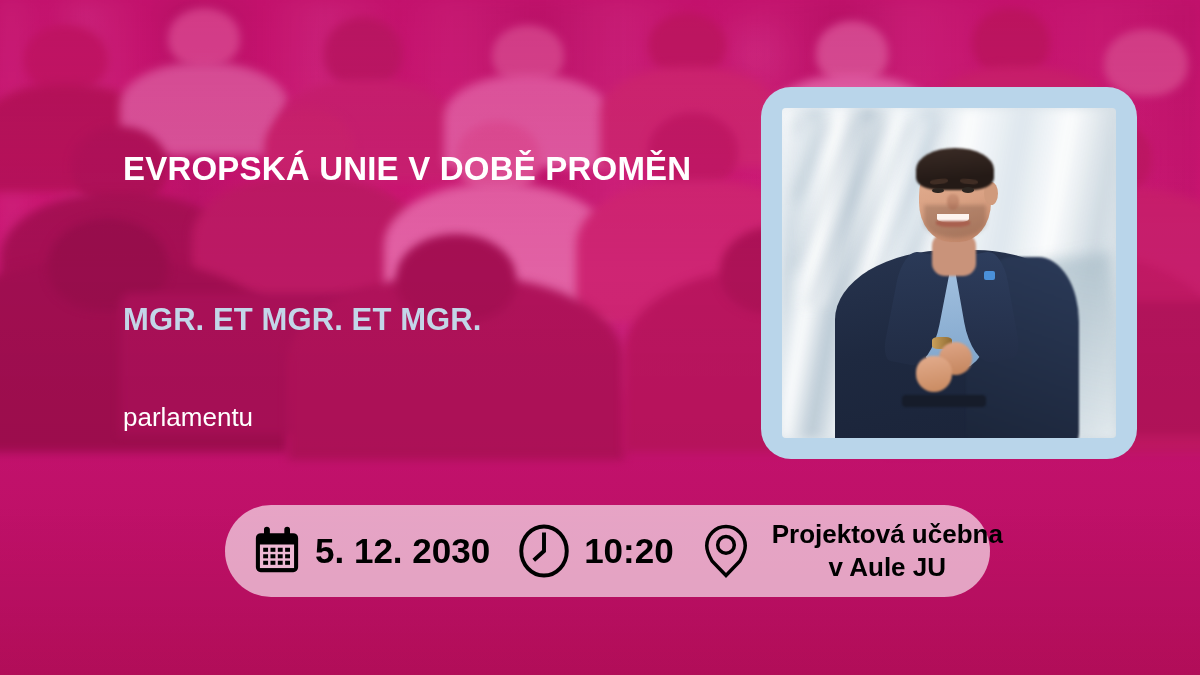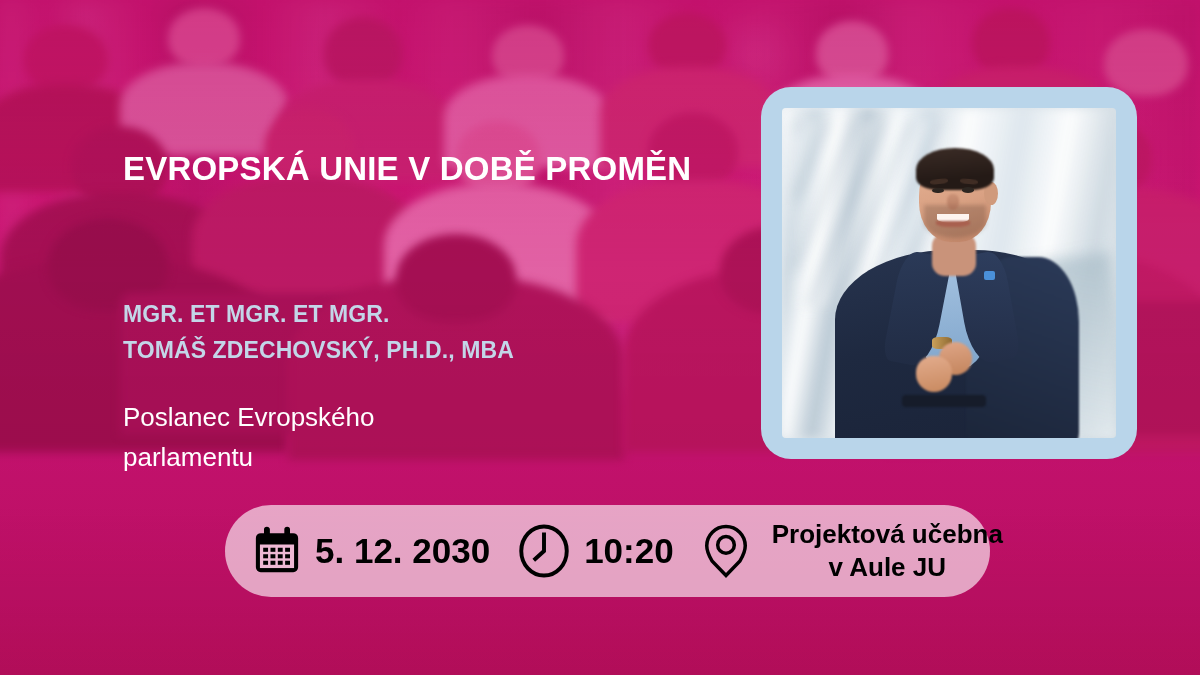--- a/index.html
+++ b/index.html
@@ -101,21 +101,21 @@
     letter-spacing:.2px;
     text-transform:uppercase;
   }
   .title .l2{ display:block; }
 
   .speaker{
     position:absolute;
     left:123px; top:296px;
     width:640px;
     color:#c3d6e8;
-    font-size:23px;
+    font-size:31px;
     font-weight:bold;
     line-height:1.58;
     letter-spacing:.1px;
     text-transform:uppercase;
   }
   .speaker .l2{ display:block; }
 
   .role{
     position:absolute;
     left:123px; top:398px;
@@ -451,25 +451,23 @@
   <div class="bg-tint2"></div>
 
   <div class="content">
 
     <div class="title">
       <span>EVROPSKÁ UNIE V DOBĚ PROMĚN</span>
     </div>
 
     <div class="speaker">
       <span>MGR. ET MGR. ET MGR.</span>
-      <span class="l2">TOMÁŠ ZDECHOVSKÝ, PH.D., MBA</span>
     </div>
 
     <div class="role">
-      <span>Poslanec Evropského</span>
       <span class="l2">parlamentu</span>
     </div>
 
     <div class="portrait-frame">
       <div class="portrait-photo">
         <div class="ph-bg"></div>
         <div class="ph-bg2"></div>
         <div class="ph-rail"></div>
         <div class="man">
           <div class="m-suit"></div>

